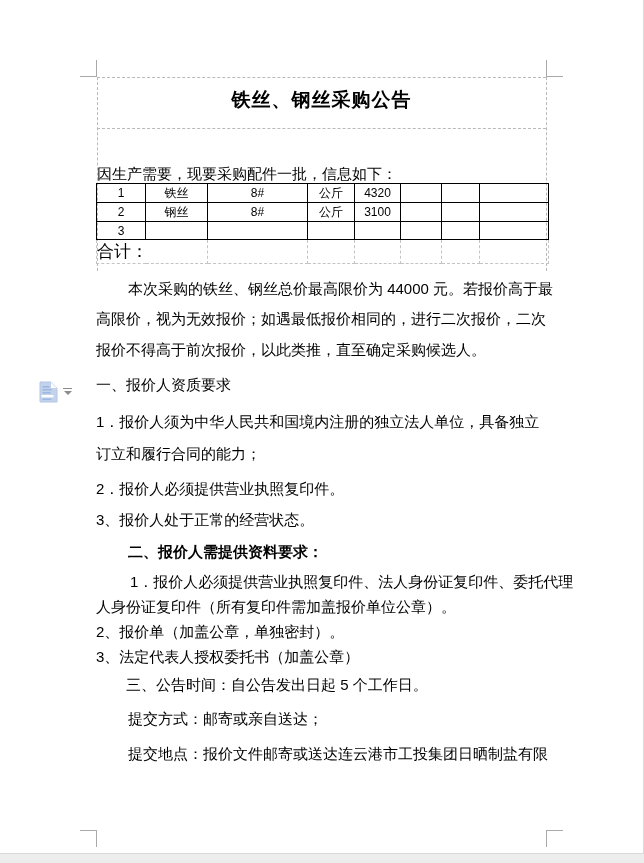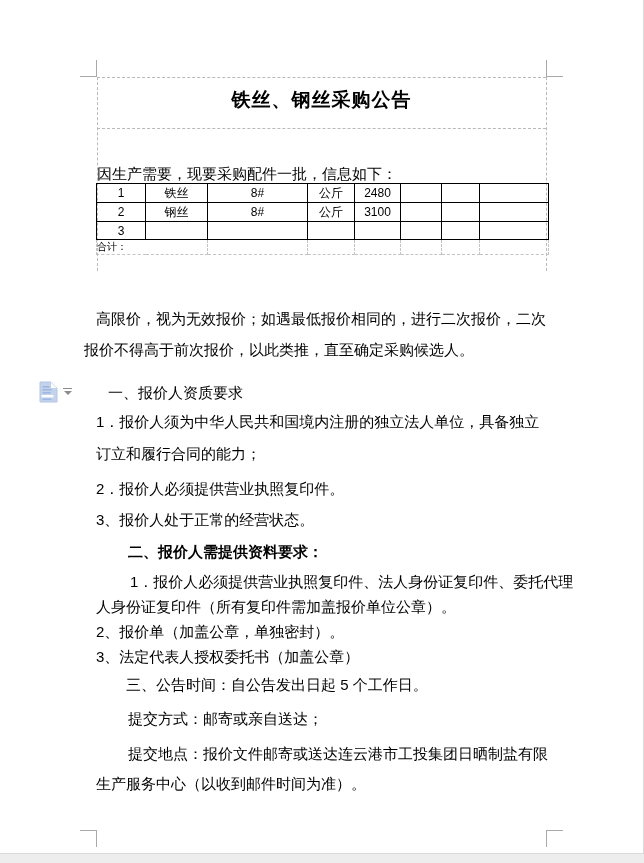--- a/index.html
+++ b/index.html
@@ -51,21 +51,21 @@
   table.sheet td {
     border:1px solid #000; text-align:center; vertical-align:middle;
     padding:0; overflow:hidden;
   }
   tr.hrow  td { height:15px; }
   tr.drow  td { height:18px; }
   tr.drow3 td { height:17px; }
   tr.total-row td {
     height:14px; border:none;
     border-right:1px dashed #c4c4c4; border-bottom:1px dashed #c4c4c4;
-    text-align:left; font-size:10px;
+    text-align:left; font-size:17px;
   }
   tr.total-row td:first-child { border-left:1px dashed #c4c4c4; }
 
   
   .paste-btn { position:absolute; left:39px; top:381px; width:36px; height:24px; cursor:pointer; }
   .paste-doc { position:absolute; left:0; top:0; }
   .paste-arrow-bar { position:absolute; left:24px; top:7px; width:9px; height:1px; background:#8c8c8c; }
   .paste-arrow { position:absolute; left:25px; top:10px; width:0; height:0;
     border-left:4px solid transparent; border-right:4px solid transparent;
     border-top:4px solid #8c8c8c; }
@@ -98,21 +98,21 @@
         <col style="width:41px">
         <col style="width:38px">
         <col style="width:69px">
     </colgroup>
     <tbody>
     <tr class="drow">
       <td>1</td>
       <td>铁丝</td>
       <td>8#</td>
       <td>公斤</td>
-      <td>2480</td>
+      <td>4320</td>
       <td></td>
       <td></td>
       <td></td>
     </tr>
     <tr class="drow">
       <td>2</td>
       <td>钢丝</td>
       <td>8#</td>
       <td>公斤</td>
       <td>3100</td>
@@ -135,36 +135,36 @@
       <td></td>
       <td></td>
       <td></td>
       <td></td>
       <td></td>
       <td></td>
     </tr>
   </tbody>
     </table>
 
+  <div class="line" style="left:128px; top:280px;">本次采购的铁丝、钢丝总价最高限价为 44000 元。若报价高于最</div>
   <div class="line" style="left:96px;  top:310px;">高限价，视为无效报价；如遇最低报价相同的，进行二次报价，二次</div>
-  <div class="line" style="left:84px;  top:341px;">报价不得高于前次报价，以此类推，直至确定采购候选人。</div>
-  <div class="line" style="left:96px;  top:384px;margin-left:12px;">一、报价人资质要求</div>
+  <div class="line" style="left:96px;  top:341px;">报价不得高于前次报价，以此类推，直至确定采购候选人。</div>
+  <div class="line" style="left:96px;  top:376px;">一、报价人资质要求</div>
   <div class="line" style="left:96px;  top:413px;">1．报价人须为中华人民共和国境内注册的独立法人单位，具备独立</div>
   <div class="line" style="left:96px;  top:445px;">订立和履行合同的能力；</div>
   <div class="line" style="left:96px;  top:480px;">2．报价人必须提供营业执照复印件。</div>
   <div class="line" style="left:96px;  top:511px;">3、报价人处于正常的经营状态。</div>
   <div class="line bold" style="left:128px; top:543px;">二、报价人需提供资料要求：</div>
   <div class="line" style="left:96px;  top:573px;margin-left:34px;">1．报价人必须提供营业执照复印件、法人身份证复印件、委托代理</div>
   <div class="line" style="left:96px;  top:598px;">人身份证复印件（所有复印件需加盖报价单位公章）。</div>
   <div class="line" style="left:96px;  top:623px;">2、报价单（加盖公章，单独密封）。</div>
   <div class="line" style="left:96px;  top:648px;">3、法定代表人授权委托书（加盖公章）</div>
   <div class="line" style="left:96px;  top:676px;margin-left:30px;">三、公告时间：自公告发出日起 5 个工作日。</div>
   <div class="line" style="left:128px; top:745px;">提交地点：报价文件邮寄或送达连云港市工投集团日晒制盐有限</div>
   <div class="line" style="left:128px; top:710px;">提交方式：邮寄或亲自送达；</div>
-  <div class="line" style="left:96px;  top:775px;">生产服务中心（以收到邮件时间为准）。</div>
 
   <div class="paste-btn">
     <svg class="paste-doc" width="20" height="22" viewBox="0 0 20 22">
       <path d="M1 1 h11 l6 6 v14 h-17 z" fill="#c3d3ec" stroke="#b2c6e6" stroke-width="1"></path>
       <path d="M12 1 l6 6 h-6 z" fill="#ffffff" opacity="0.9"></path>
       <rect x="3.5" y="5" width="7" height="1.6" fill="#9db8e0"></rect>
       <rect x="3.5" y="8" width="9" height="1.6" fill="#9db8e0"></rect>
       <rect x="3.5" y="11" width="8" height="1.6" fill="#9db8e0"></rect>
       <rect x="2.5" y="14" width="12" height="2.4" fill="#ffffff" opacity="0.95"></rect>
       <rect x="3.5" y="17.5" width="9" height="1.6" fill="#9db8e0"></rect>

